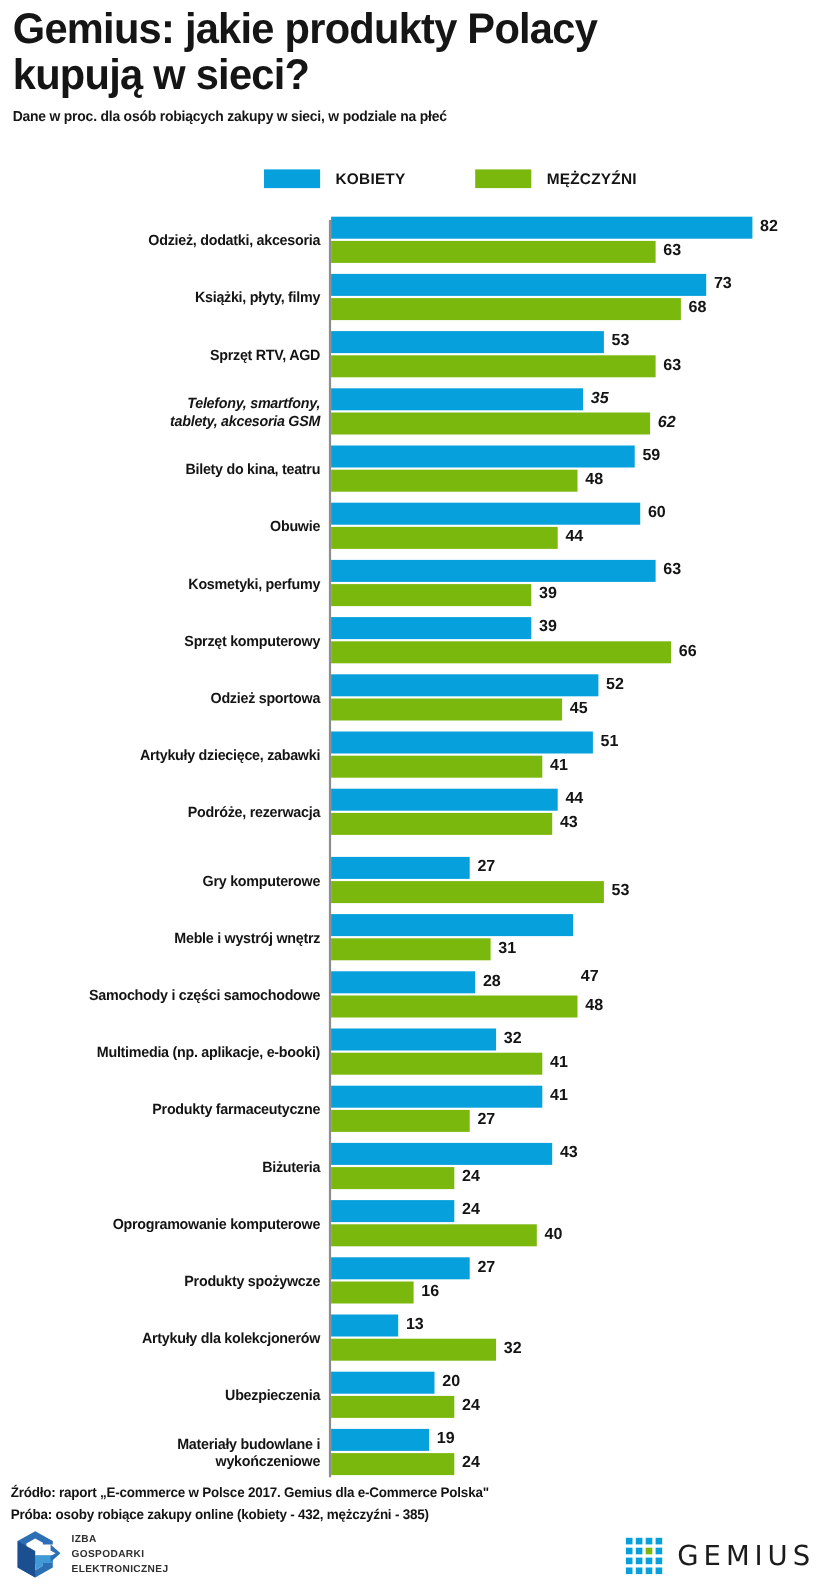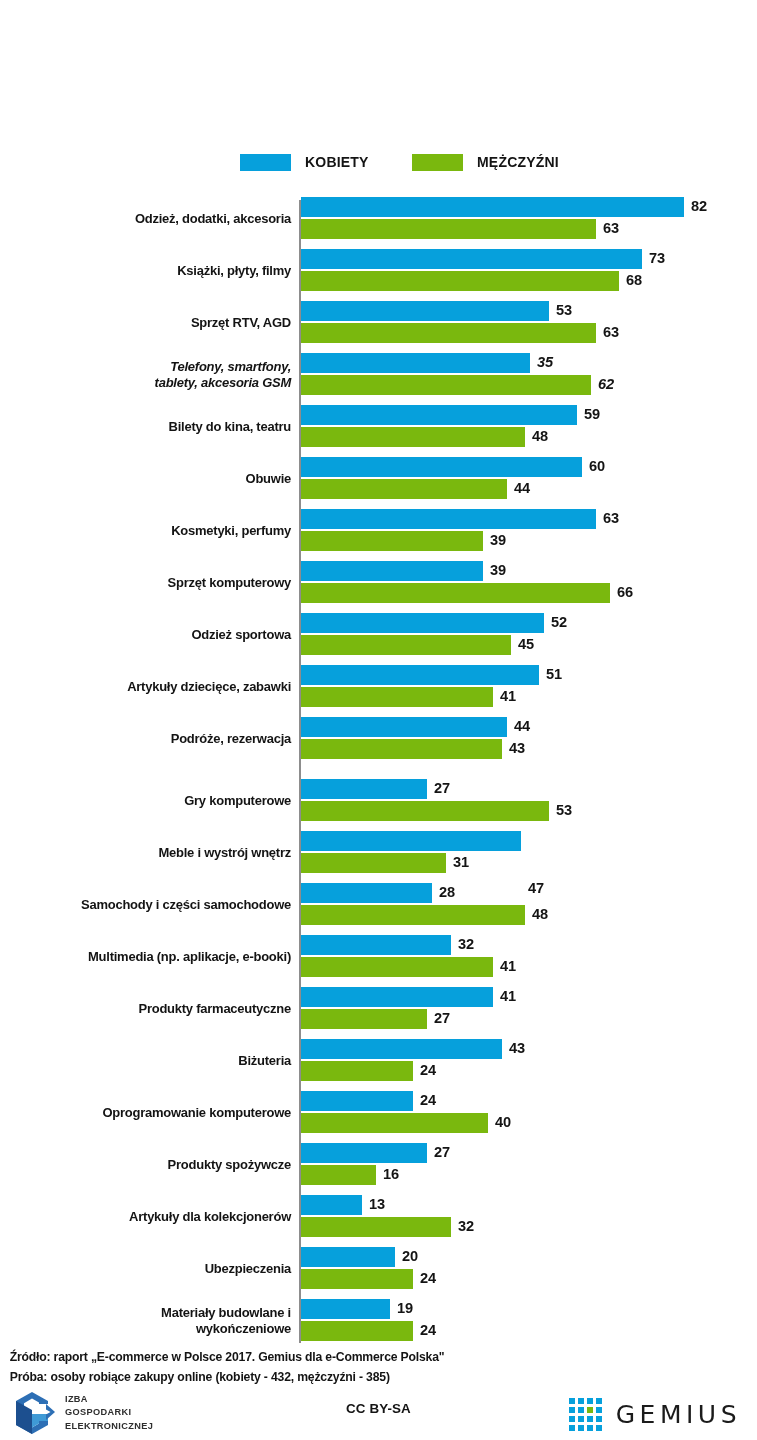--- a/index.html
+++ b/index.html
@@ -55,21 +55,21 @@
     height: 24px;
   }
   .legend-item {
     position: absolute;
     top: 0;
     display: flex;
     align-items: center;
     height: 24px;
   }
   .legend-item.women { left: 240px; }
-  .legend-item.men   { left: 412px; }
+  .legend-item.men   { left: 432px; }
   .legend-swatch {
     width: 51px; height: 17px;
     display: inline-block;
   }
   .legend-label {
     margin-left: 14px;
     font-size: 14px;
     font-weight: 700;
     letter-spacing: 0.2px;
     color: #141414;
@@ -227,20 +227,25 @@
     letter-spacing: 4.5px;
     color: #1b1b1b;
     font-family: "DejaVu Sans", sans-serif;
   }
 </style>
 </head>
 <body>
 
 <div id="page">
 
+  <div class="header">
+    <h1 class="title">Gemius: jakie produkty Polacy
+kupują w sieci?</h1>
+    <p class="subtitle">Dane w proc. dla osób robiących zakupy w sieci, w podziale na płeć</p>
+  </div>
 
   <div class="legend">
     <div class="legend-item women">
       <span class="legend-swatch" id="sw-women" style="background: rgb(6, 160, 220);"></span>
       <span class="legend-label">KOBIETY</span>
     </div>
     <div class="legend-item men">
       <span class="legend-swatch" id="sw-men" style="background: rgb(122, 184, 14);"></span>
       <span class="legend-label">MĘŻCZYŹNI</span>
     </div>
@@ -509,21 +514,20 @@
             <polygon points="6,11 22,20 22,44 6,35" fill="#1c4f8f"></polygon>
             <polygon points="22,24 38,24 38,31 29,31 29,33.5 22,37.4" fill="#3f9ad6"></polygon>
             <polygon points="36,14 45,22 36,30 36,24.5 40.5,22 36,19.5" fill="#2d6fb5"></polygon>
           </svg>
         </span>
         <span class="ige-text">IZBA
 GOSPODARKI
 ELEKTRONICZNEJ</span>
       </div>
 
-      <div class="cc-license">CC BY-SA</div>
 
       <div class="gemius-logo">
         <span class="gemius-dots" id="gemius-dots">
             <i style="background: rgb(6, 160, 220);"></i>
             <i style="background: rgb(6, 160, 220);"></i>
             <i style="background: rgb(6, 160, 220);"></i>
             <i style="background: rgb(6, 160, 220);"></i>
             <i style="background: rgb(6, 160, 220);"></i>
             <i style="background: rgb(6, 160, 220);"></i>
             <i style="background: rgb(122, 184, 14);"></i>

